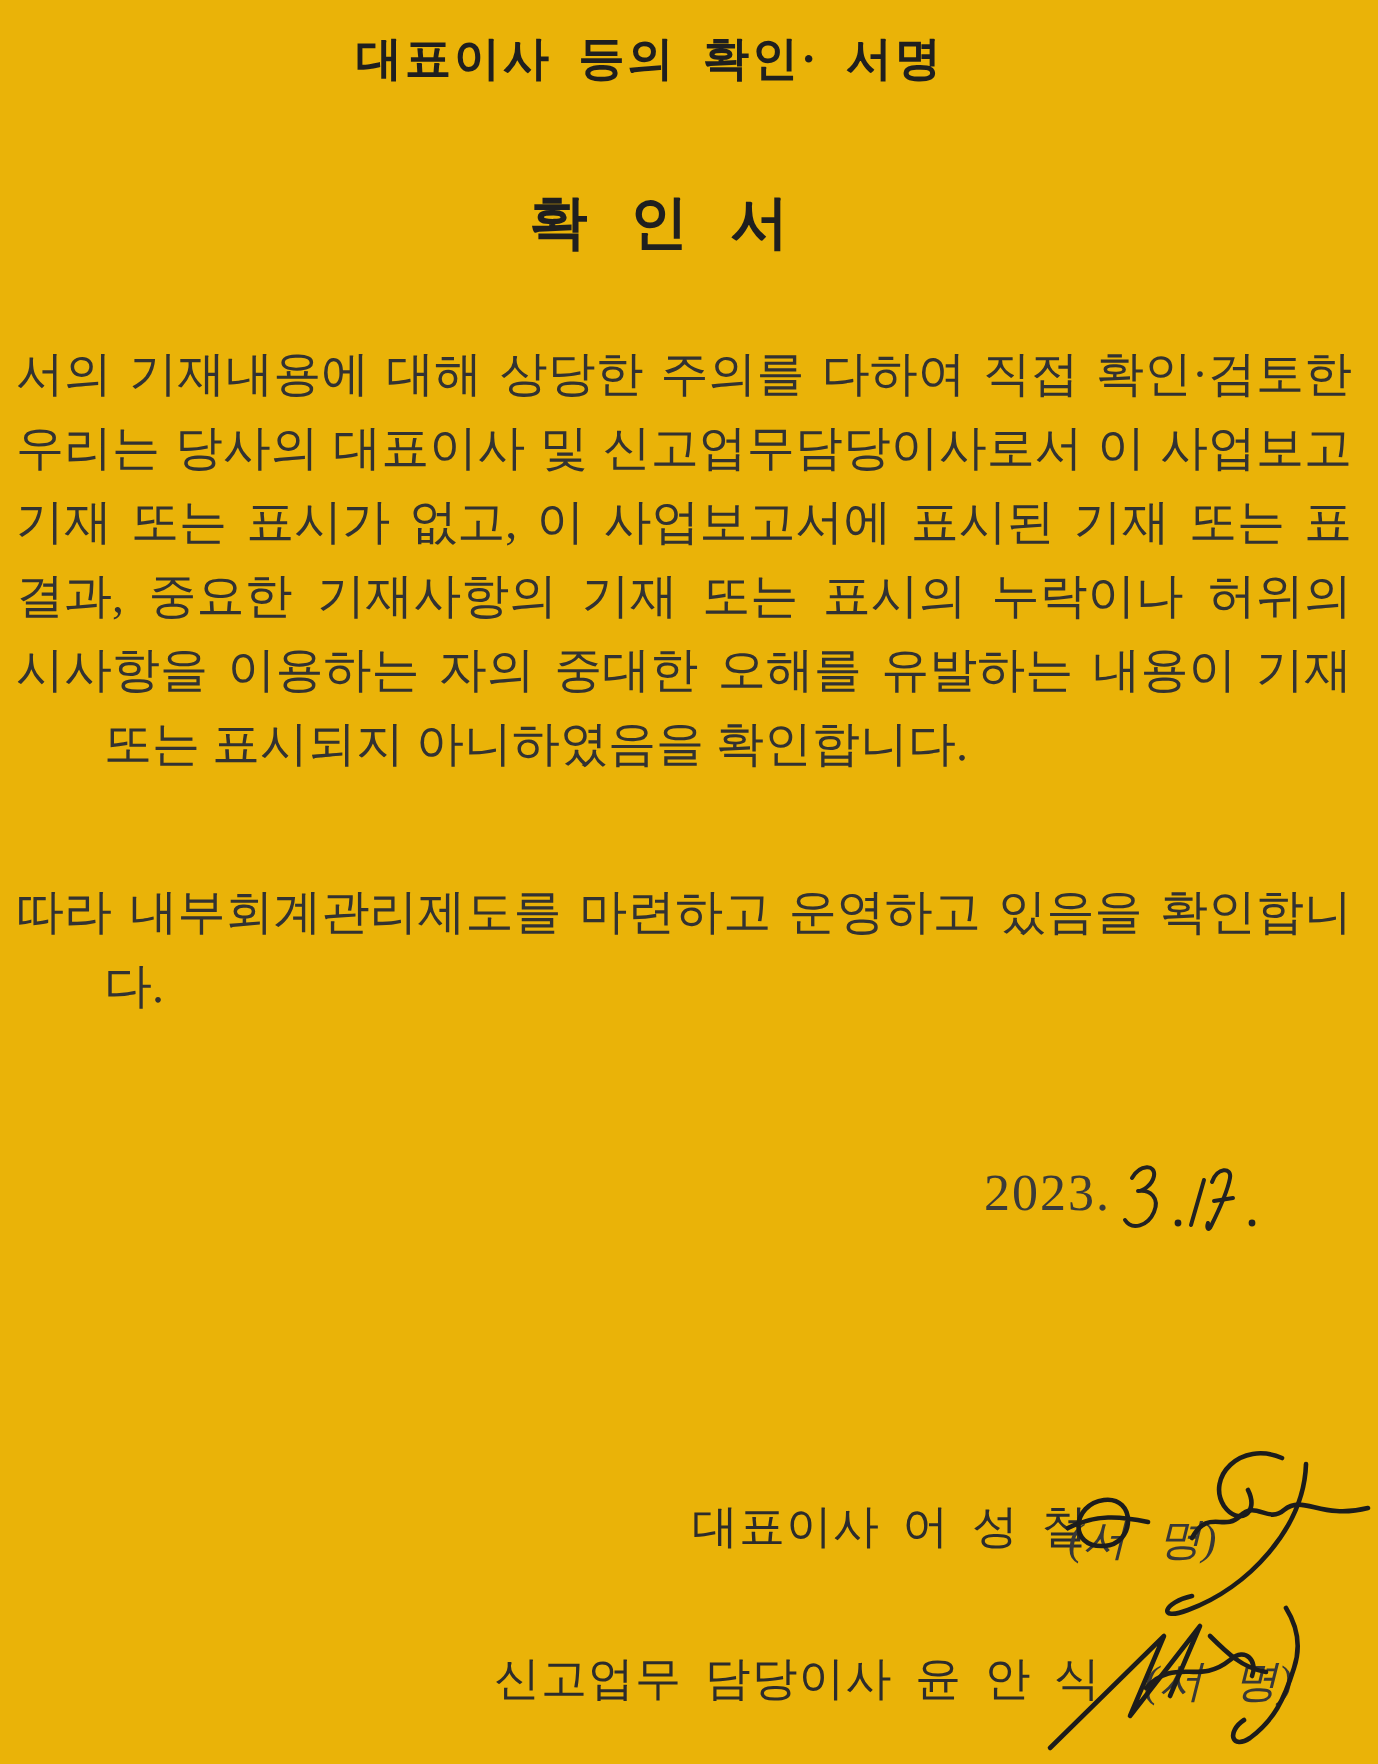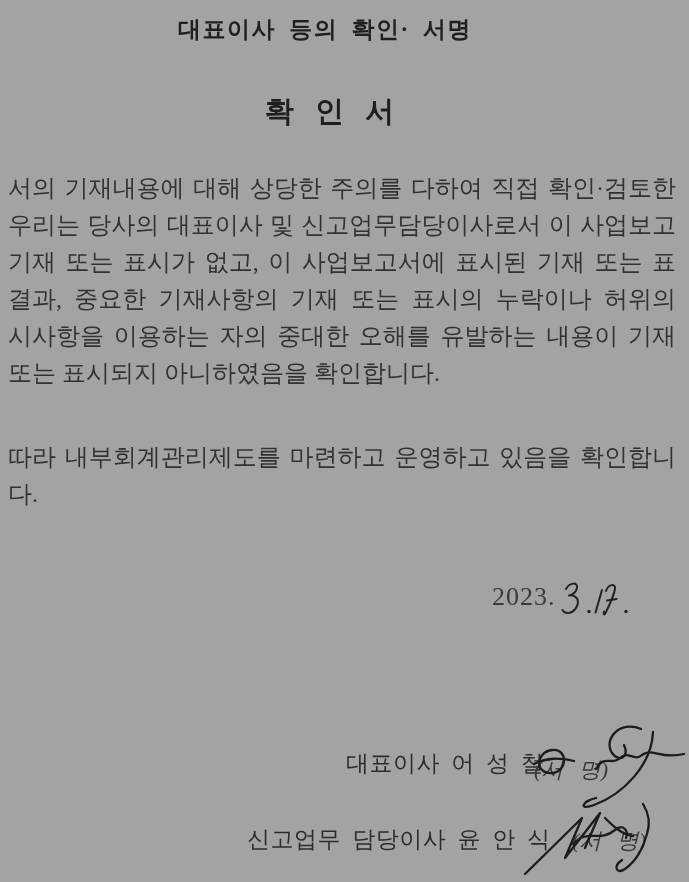--- a/index.html
+++ b/index.html
@@ -1,20 +1,20 @@
 <!DOCTYPE html>
 <html><head>
 <meta charset="utf-8">
 <style>
   html,body{margin:0;padding:0;background:#e8e8e8;}
   .page{
     position:relative;
     width:689px;height:882px;
     margin:0 auto;
-    background:#a3a3a3;
+    background:#eab308;
     font-family:"Liberation Serif","DejaVu Serif",serif;
     color:#2c2c2c;
     overflow:hidden;
   }
   .doc-title{
     position:absolute;top:14px;left:0;width:650px;
     text-align:center;
     font-size:23px;font-weight:bold;color:#1f1f1f;
     letter-spacing:1.5px;word-spacing:6px;
   }
@@ -28,21 +28,21 @@
     position:absolute;left:8px;width:668px;
     font-size:24px;color:#323232;
   }
   .para1{top:170px;}
   .para2{top:439px;}
   .line{
     height:37px;line-height:37px;
     text-align:justify;text-align-last:justify;
     white-space:normal;
   }
-  .line.last{text-align-last:left;}
+  .line.last{text-align-last:left;margin-left:44px;}
   .date-row{position:absolute;top:578px;left:0;width:689px;height:48px;}
   .date-printed{
     position:absolute;left:492px;top:4px;
     font-size:26px;color:#3a3a3a;letter-spacing:1px;
   }
   .date-hand{position:absolute;left:556px;top:0px;}
   .company-line{
     position:absolute;top:682px;left:404px;
     font-size:25px;color:#2c2c2c;letter-spacing:0.5px;word-spacing:4px;
   }

